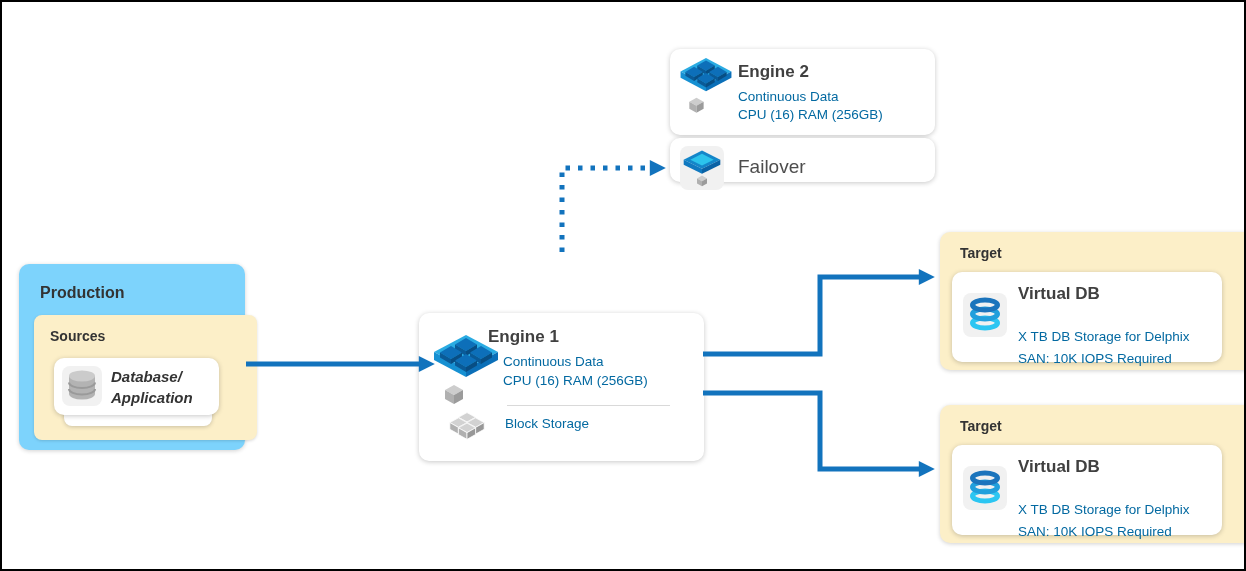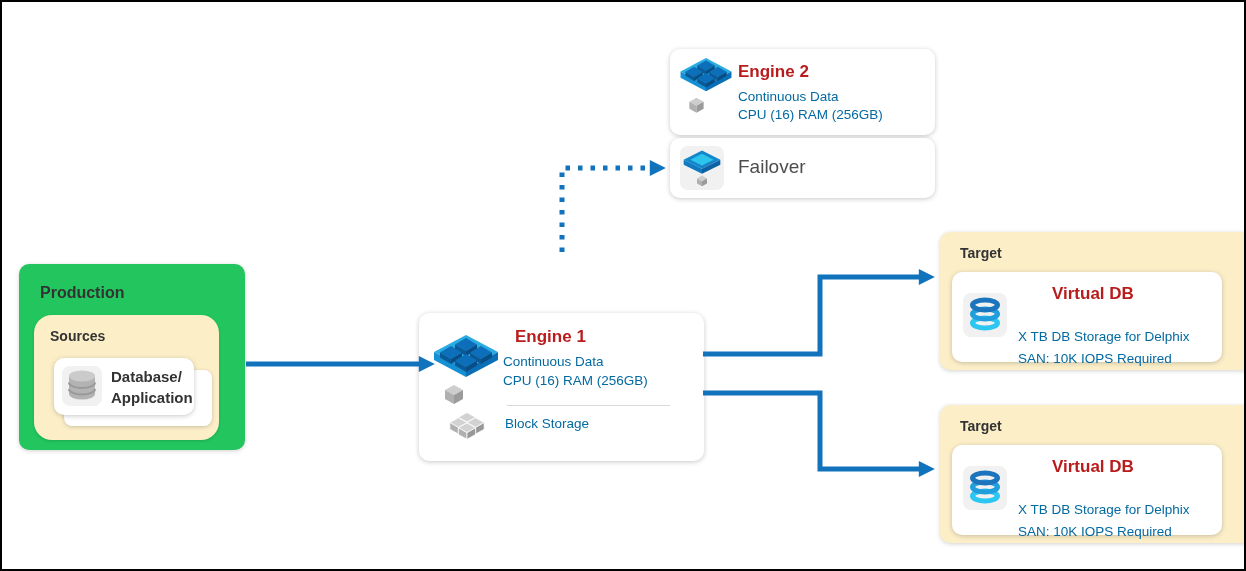--- a/index.html
+++ b/index.html
@@ -1,67 +1,67 @@
 <!DOCTYPE html>
 <html><head>
 <meta charset="utf-8">
 <style>
   html,body{margin:0;padding:0;background:#fff;font-family:"Liberation Sans",sans-serif;}
   #canvas{position:relative;width:1246px;height:571px;border:2px solid #000;box-sizing:border-box;background:#fff;overflow:hidden;}
 
   
   .group-box{position:absolute;border-radius:10px;box-shadow:0 1px 4px rgba(0,0,0,.18);}
   .group-box .group-label{position:absolute;font-weight:bold;color:#333;}
-  #production-box{left:17px;top:262px;width:226px;height:186px;background:#22c55e;}
+  #production-box{left:17px;top:262px;width:226px;height:186px;background:#7dd3fc;}
   #production-box>.group-label{left:21px;top:20px;font-size:16px;}
-  #sources-box{position:absolute;left:15px;top:51px;width:185px;height:125px;background:#fcefc8;border-radius:18px;box-shadow:0 1px 3px rgba(0,0,0,.15);}
+  #sources-box{position:absolute;left:15px;top:51px;width:185px;height:125px;background:#fcefc8;border-radius:8px;box-shadow:0 1px 3px rgba(0,0,0,.15);padding-left:38px;}
   #sources-box>.group-label{left:16px;top:13px;font-size:14px;}
   .target-box{width:293px;height:138px;background:#fcefc8;left:938px;padding-left:20px;}
   #target-box-1{top:230px;}
   #target-box-2{top:403px;}
   .target-box>.group-label{left:20px;top:13px;font-size:14px;}
 
   
   .card{position:absolute;background:#fff;border-radius:10px;box-shadow:0 1px 5px rgba(0,0,0,.22);}
   .ghost-card{position:absolute;background:#fff;border-radius:8px;box-shadow:0 1px 4px rgba(0,0,0,.2);}
 
-  #db-card{left:20px;top:43px;width:140px;height:57px;z-index:2;}
+  #db-card{left:20px;top:43px;width:165px;height:57px;z-index:2;font-style:italic;}
   #db-ghost{left:30px;top:55px;width:148px;height:56px;z-index:1;}
   #db-card .icon-bg{left:8px;top:8px;width:40px;height:40px;}
   #db-card .db-title{position:absolute;left:57px;top:8px;font-size:15px;font-weight:bold;color:#333;line-height:21px;}
 
   #replicate-card{left:421px;top:251px;width:278px;height:62px;}
   #replicate-card .icon-bg{left:16px;top:11px;width:40px;height:40px;}
   #replicate-card .card-title{position:absolute;left:68px;top:19px;}
 
   #engine1-card{left:417px;top:311px;width:285px;height:148px;}
   #engine2-card{left:668px;top:47px;width:265px;height:86px;}
-  #failover-card{left:668px;top:136px;width:265px;height:60px;}
+  #failover-card{left:668px;top:136px;width:265px;height:44px;}
   #failover-card .icon-bg{left:10px;top:8px;width:44px;height:44px;}
   #failover-label{position:absolute;left:68px;top:18px;font-size:19px;color:#4d4d4d;}
 
-  .card-title{font-size:17px;font-weight:bold;color:#b91c1c;}
+  .card-title{font-size:17px;font-weight:bold;color:#404040;}
   .card-line{position:absolute;font-size:13.5px;color:#0369a1;}
 
   #engine1-card .engine-icon-wrap{position:absolute;left:13px;top:20px;}
-  #engine1-card .card-title{position:absolute;left:96px;top:14px;text-align:center;}
+  #engine1-card .card-title{position:absolute;left:69px;top:14px;text-align:center;}
   #engine1-card .line1{left:84px;top:41px;}
   #engine1-card .line2{left:84px;top:60px;}
   #engine1-divider{position:absolute;left:88px;top:92px;width:163px;height:1px;background:#d9d9d9;}
   #engine1-card .storage-icon-wrap{position:absolute;left:27px;top:95px;}
   #engine1-card .storage-label{left:86px;top:103px;}
 
   #engine2-card .engine-icon-wrap{position:absolute;left:9px;top:7px;}
   #engine2-card .card-title{position:absolute;left:68px;top:13px;}
   #engine2-card .line1{left:68px;top:40px;}
   #engine2-card .line2{left:68px;top:58px;}
 
   .vdb-card{left:12px;top:40px;width:270px;height:90px;}
   .vdb-card .icon-bg{left:11px;top:21px;width:44px;height:44px;}
-  .vdb-card .card-title{position:absolute;left:66px;top:12px;margin-left:34px;}
+  .vdb-card .card-title{position:absolute;left:66px;top:12px;}
   .vdb-card .line1{left:66px;top:39px;margin-top:40px;}
   .vdb-card .line2{left:66px;top:57px;}
 
   .icon-bg{position:absolute;background:#f1f1f1;border-radius:8px;display:flex;align-items:center;justify-content:center;}
 
   
   #arrow-layer{position:absolute;left:0;top:0;width:1246px;height:571px;pointer-events:none;z-index:5;}
 </style>
 </head>
 <body>

